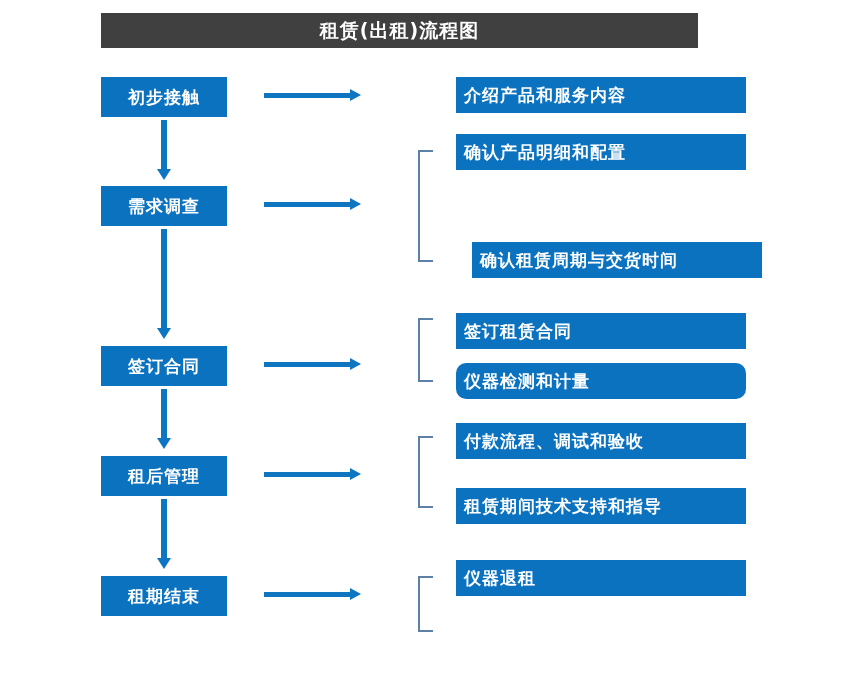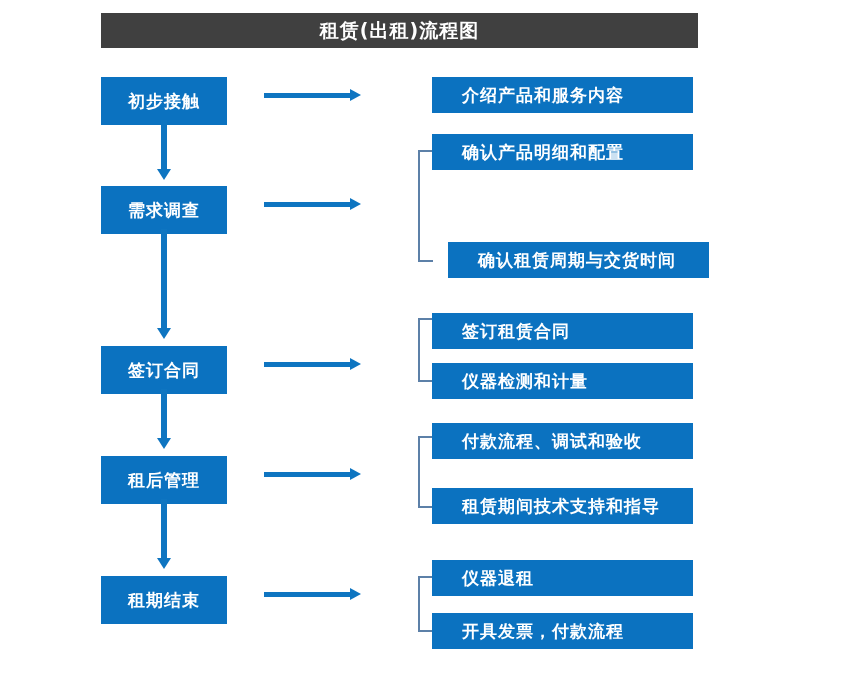--- a/index.html
+++ b/index.html
@@ -40,28 +40,28 @@
     align-items: center;
     font-size: 17px;
     font-weight: bold;
     letter-spacing: 1px;
     white-space: nowrap;
   }
   .node.stage {
     justify-content: center;
     left: 101px;
     width: 126px;
-    height: 48px;
+    height: 40px;
   }
   .node.detail {
     justify-content: flex-start;
-    left: 432px;
-    width: 261px;
+    left: 456px;
+    width: 290px;
     height: 36px;
-    padding-left: 30px;
+    padding-left: 8px;
     box-sizing: border-box;
   }
   
   .h-arrow {
     position: absolute;
     height: 12px;
     pointer-events: none;
   }
   .h-arrow .shaft {
     position: absolute;
@@ -163,19 +163,18 @@
 
   <div class="bracket" style="left:418px; top:150px; width:15px; height:112px;"></div>
   <div class="bracket" style="left:418px; top:318px; width:15px; height:64px;"></div>
   <div class="bracket" style="left:418px; top:436px; width:15px; height:72px;"></div>
   <div class="bracket" style="left:418px; top:576px; width:15px; height:56px;"></div>
 
   <div class="node detail" style="top:77px;">介绍产品和服务内容</div>
   <div class="node detail" style="top:134px;">确认产品明细和配置</div>
   <div class="node detail" style="top:242px;margin-left:16px;">确认租赁周期与交货时间</div>
   <div class="node detail" style="top:313px;text-align:right;">签订租赁合同</div>
-  <div class="node detail" style="top:363px;">仪器检测和计量</div>
+  <div class="node detail" style="top:363px;border-radius:10px;">仪器检测和计量</div>
   <div class="node detail" style="top:423px;">付款流程、调试和验收</div>
   <div class="node detail" style="top:560px;">仪器退租</div>
   <div class="node detail" style="top:488px;">租赁期间技术支持和指导</div>
-  <div class="node detail" style="top:613px;">开具发票，付款流程</div>
 
 </div>
 
 </body></html>

